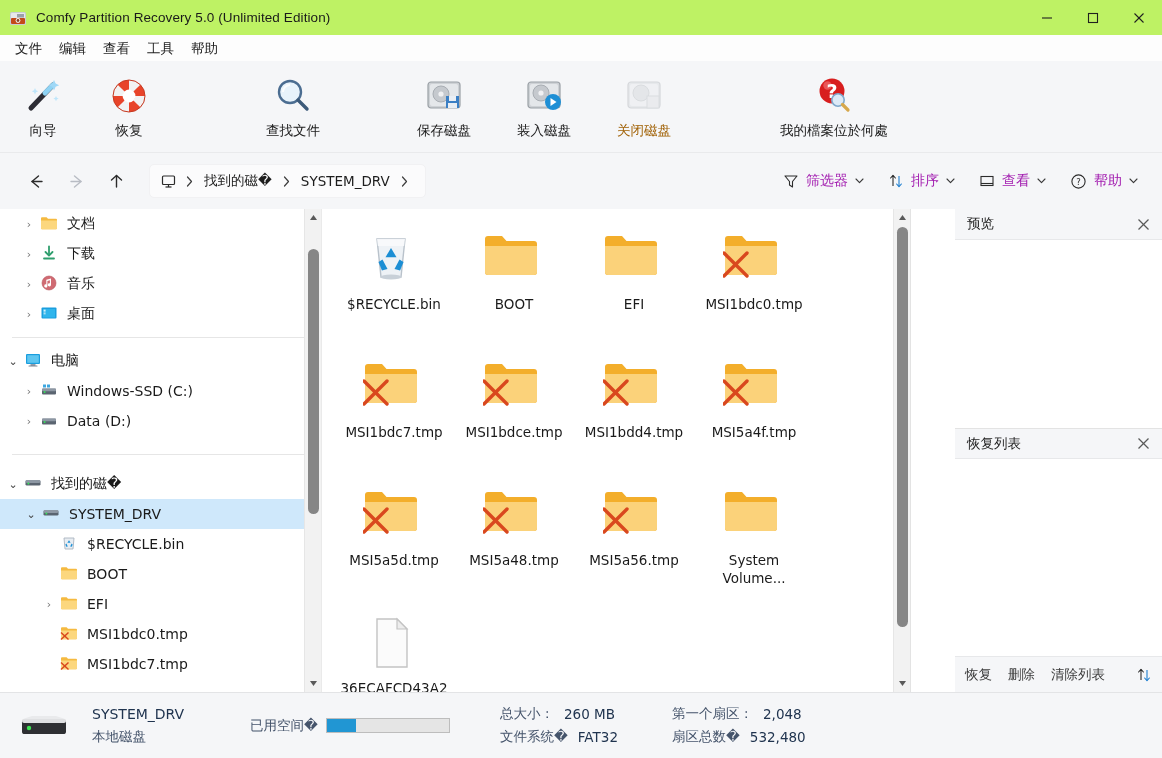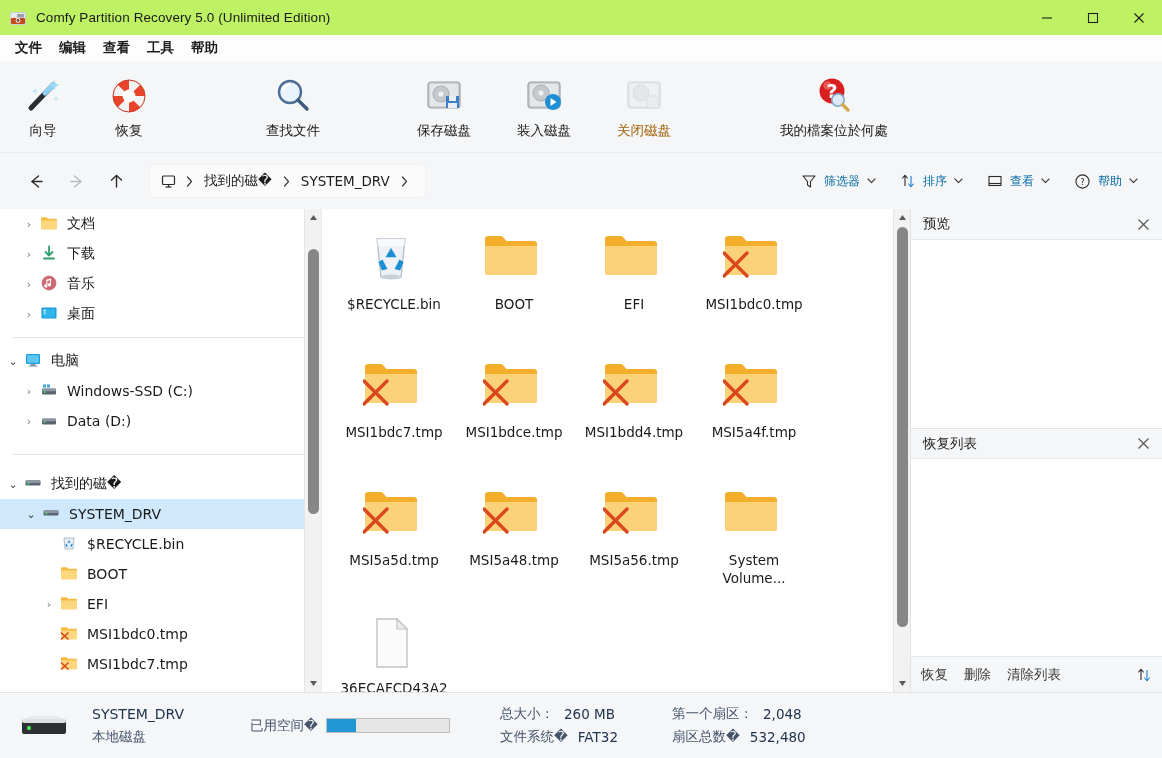--- a/index.html
+++ b/index.html
@@ -33,23 +33,22 @@
   .win-controls { position: absolute; right: 0; top: 0; height: 35px; display: flex; }
   .win-btn {
     width: 46px; height: 35px; display: flex; align-items: center; justify-content: center;
     color: #202020;
   }
 
   
   .menubar {
     height: 26px; flex: 0 0 26px;
     background: #fdfdfd;
-    display: flex; align-items: center; padding-left: 8px;
+    display: flex; align-items: flex-end; padding-left: 8px;
     border-bottom: 1px solid #fdfdfd;
-    font-weight: bold;
   }
   .menu-item {
     font-size: 13.5px; color: #1d1d1d; padding: 2px 7px; margin-right: 3px;
     font-family: "DejaVu Sans", sans-serif;
   }
 
   
   .toolbar {
     height: 92px; flex: 0 0 92px;
     background: #f5f6f8;
@@ -95,21 +94,21 @@
   }
   .crumb-sep {
     color: #5b5b5b; font-size: 11px; padding: 0 7px; display: flex; align-items: center;
   }
   .addr-right { margin-left: auto; display: flex; align-items: center; }
   .addr-tool {
     display: flex; align-items: center; height: 34px; padding: 0 8px;
     border-radius: 4px; margin-right: 8px;
   }
   .addr-tool-label {
-    font-size: 12px; color: #0369a1; margin-left: 7px;
+    font-size: 14px; color: #a21caf; margin-left: 7px;
     font-family: "DejaVu Sans", sans-serif;
   }
   .caret { margin-left: 7px; color: #3a3a3a; font-size: 9px; }
 
   
   .body-row { flex: 1 1 auto; display: flex; min-height: 0; background: #fff; }
 
   
   .sidebar {
     flex: 0 0 322px; position: relative; overflow: hidden;
@@ -162,21 +161,21 @@
   .watermark {
     position: absolute; left: 18px; top: 118px;
     font-family: "DejaVu Sans", sans-serif;
     font-size: 27px; font-weight: bold; color: #fd0000;
     letter-spacing: -.5px; white-space: nowrap; pointer-events: none;
   }
 
   
   .rightpane {
     flex: 0 0 252px; display: flex; flex-direction: column;
-    background: #fff; border-left: 1px solid #e3e3e3;
+    background: #fff; border-left: 1px solid #e3e3e3; padding-left: 44px;
   }
   .panel-head {
     height: 31px; flex: 0 0 31px; background: #f5f6f8;
     display: flex; align-items: center; padding: 0 8px 0 12px;
     border-bottom: 1px solid #e7e8ea;
   }
   .panel-title {
     font-size: 13.5px; color: #1d1d1d; font-family: "DejaVu Sans", sans-serif;
   }
   .panel-close { margin-left: auto; color: #5a5a5a; font-size: 15px; padding: 0 4px; }

